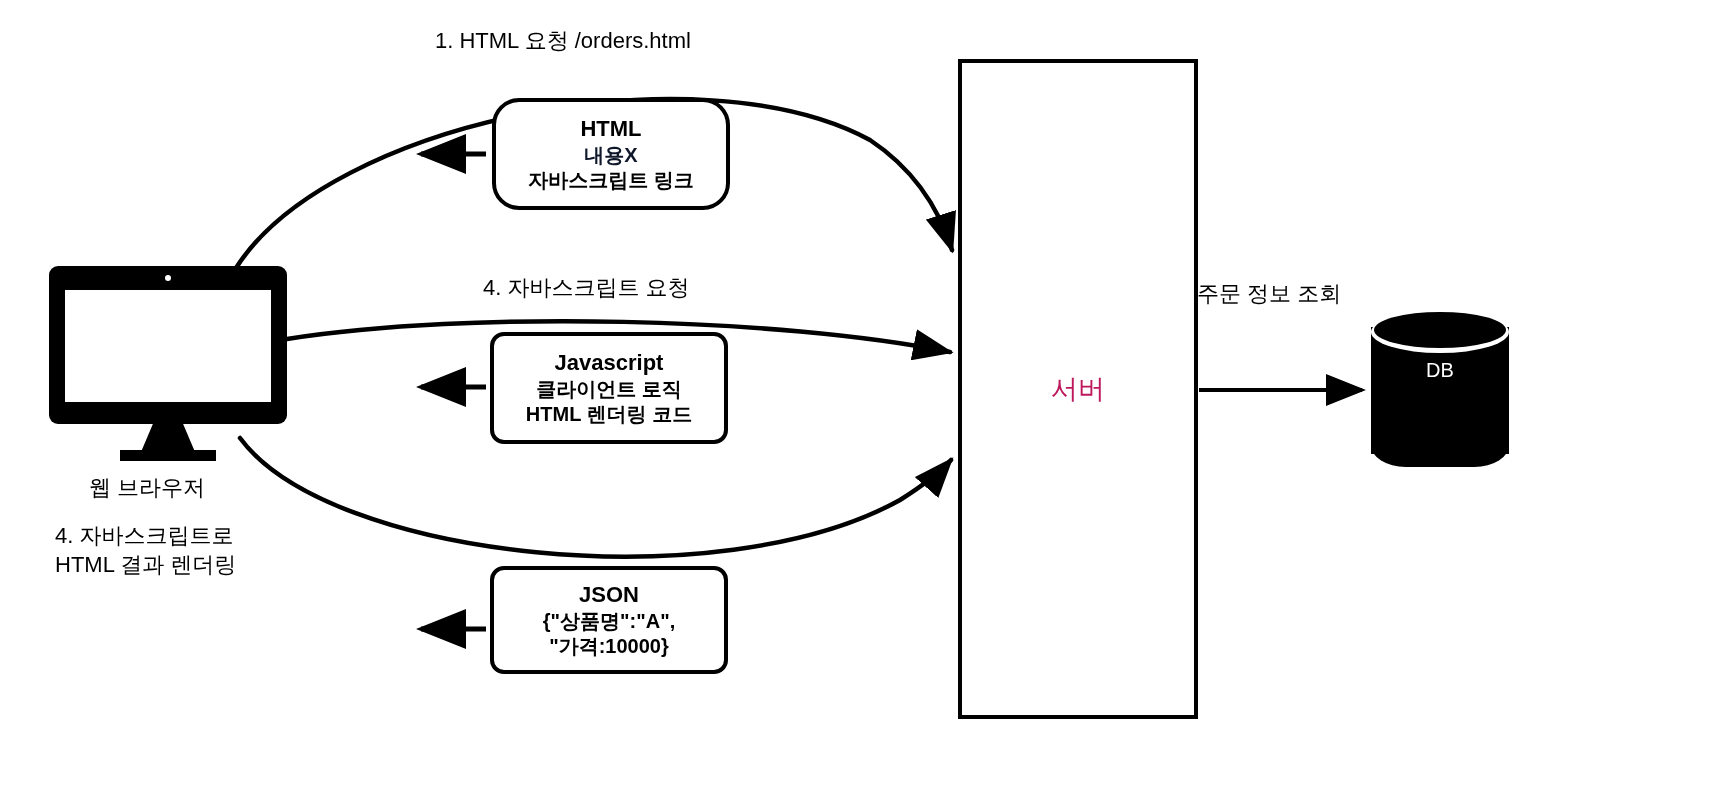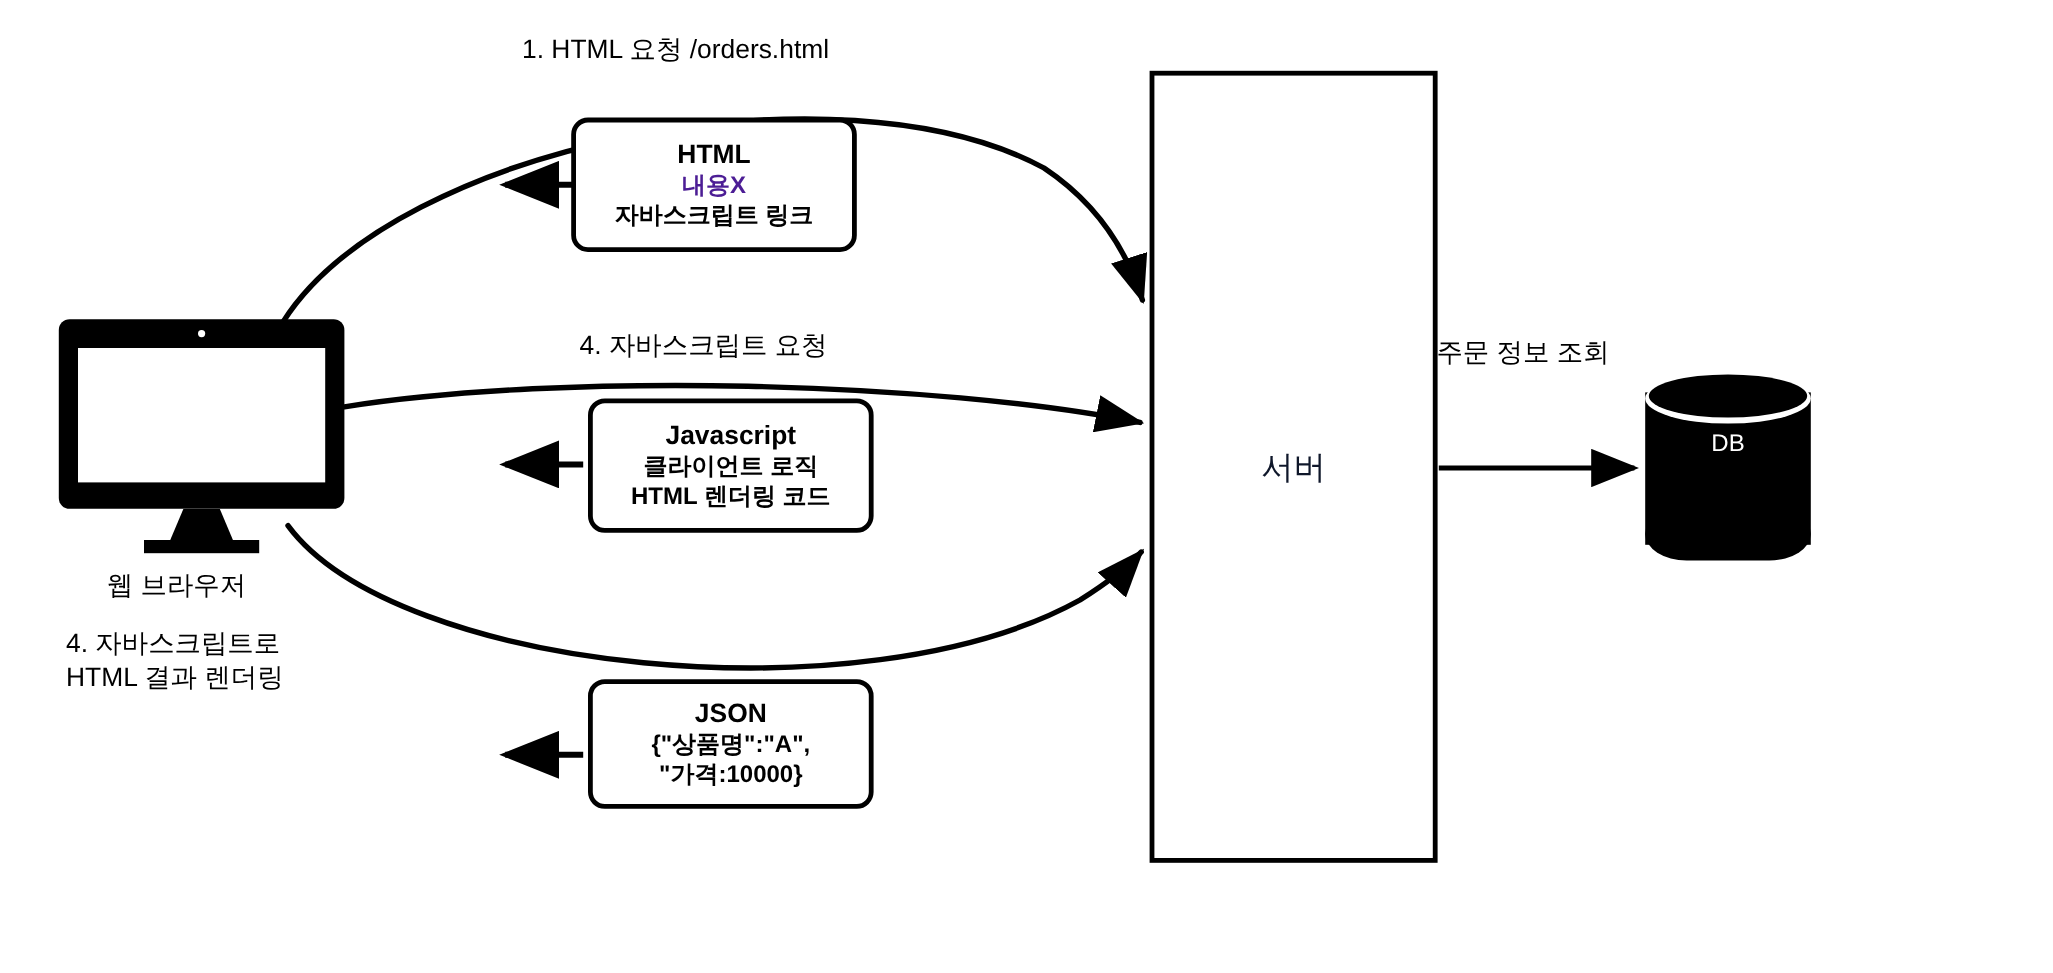--- a/index.html
+++ b/index.html
@@ -87,21 +87,21 @@
   .server-label {
     position: absolute;
     left: 0;
     top: 0;
     width: 100%;
     height: 100%;
     display: flex;
     align-items: center;
     justify-content: center;
     font-size: 27px;
-    color: #0f172a;
+    color: #be185d;
   }
 
   
   .db-wrap {
     position: absolute;
     left: 1371px;
     top: 311px;
     width: 138px;
     height: 158px;
   }
@@ -161,23 +161,23 @@
     flex-direction: column;
     align-items: center;
     justify-content: center;
     text-align: center;
     line-height: 1.26;
     font-weight: bold;
   }
   .payload-box .ln { display: block; white-space: nowrap; }
   .payload-box .ttl { font-size: 22px; }
   .payload-box .sub { font-size: 20px; }
-  .payload-box .red { color: #4c1d95; }
-
-  #box-html   { left: 476px; top: 98px;  width: 238px; height: 112px; }
+  .payload-box .red { color: #0f172a; }
+
+  #box-html   { left: 492px; top: 98px;  width: 238px; height: 112px; border-radius: 27px; }
   #box-js     { left: 490px; top: 332px; width: 238px; height: 112px; }
   #box-json   { left: 490px; top: 566px; width: 238px; height: 108px; }
 
   
   .lbl {
     position: absolute;
     white-space: nowrap;
     font-size: 22px;
     color: #000000;
   }

